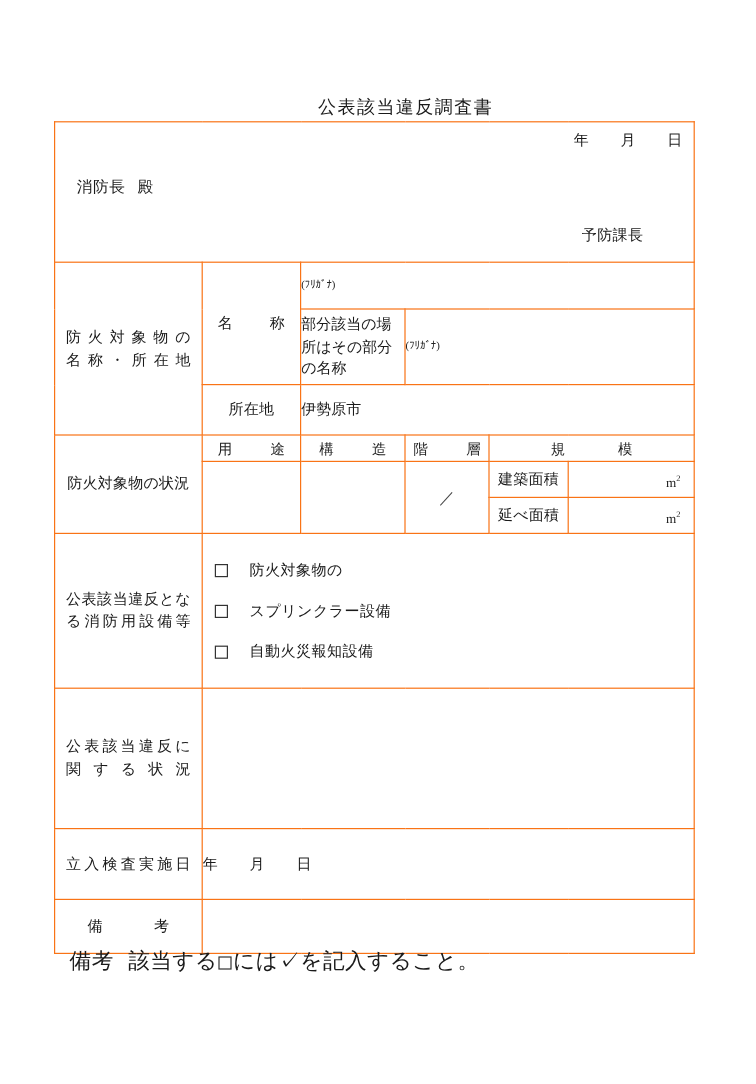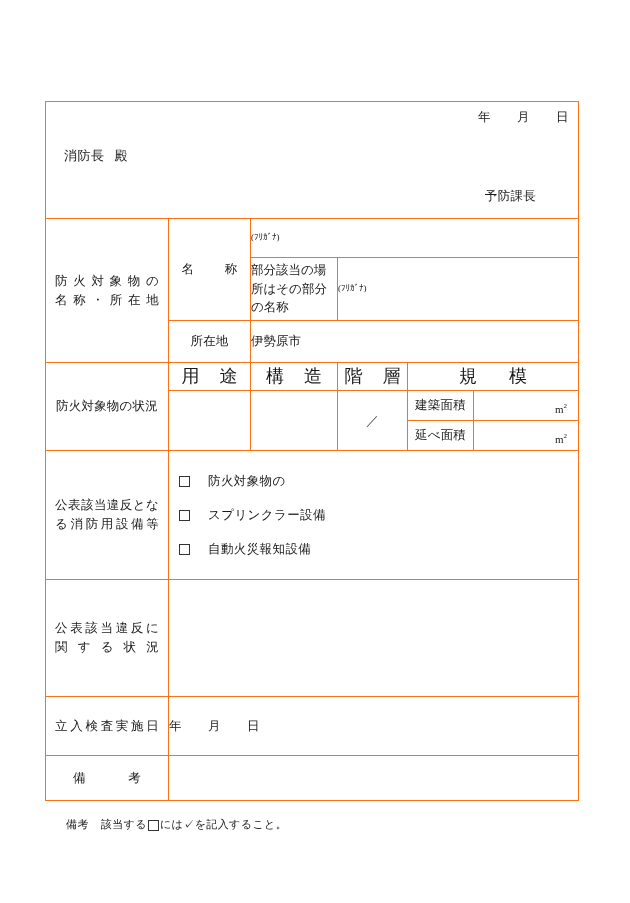--- a/index.html
+++ b/index.html
@@ -104,21 +104,21 @@
     text-align: justify;
     text-align-last: justify;
     display: block;
     width: 104px;
     margin: 0 auto;
     white-space: nowrap;
   }
 
   .subhead {
     text-align: center;
-    font-size: 18px;
+    font-size: 12px;
     height: 21px;
   }
   .spread {
     display: inline-block;
     text-align: justify;
     text-align-last: justify;
     white-space: nowrap;
   }
   .w56 { width: 56px; }
   .w70 { width: 68px; }
@@ -182,41 +182,41 @@
     font-size: 12.5px;
     letter-spacing: 0.5px;
     white-space: nowrap;
   }
   .date-blank .sp { display: inline-block; width: 26px; }
 
   
   .footnote {
     position: absolute;
     left: 58px;
-    top: 817px;
-    font-size: 11px;
+    top: 789px;
+    font-size: 18px;
     letter-spacing: 0.4px;
     white-space: nowrap;
-    margin-left: 8px;
   }
   .footnote .gap { display: inline-block; width: 12px; }
   .mini-box {
     display: inline-block;
     width: 9px;
     height: 9px;
     border: 1px solid #333;
     margin: 0 1px;
     vertical-align: middle;
   }
 </style>
 </head>
 <body>
 
 <div class="page">
 
+  <div class="doc-title">公表該当違反調査書</div>
 
   <table class="form-table">
     <colgroup>
       <col style="width:123px">
       <col style="width:82px">
       <col style="width:87px">
       <col style="width:70px">
       <col style="width:66px">
       <col style="width:105px">
     </colgroup>

